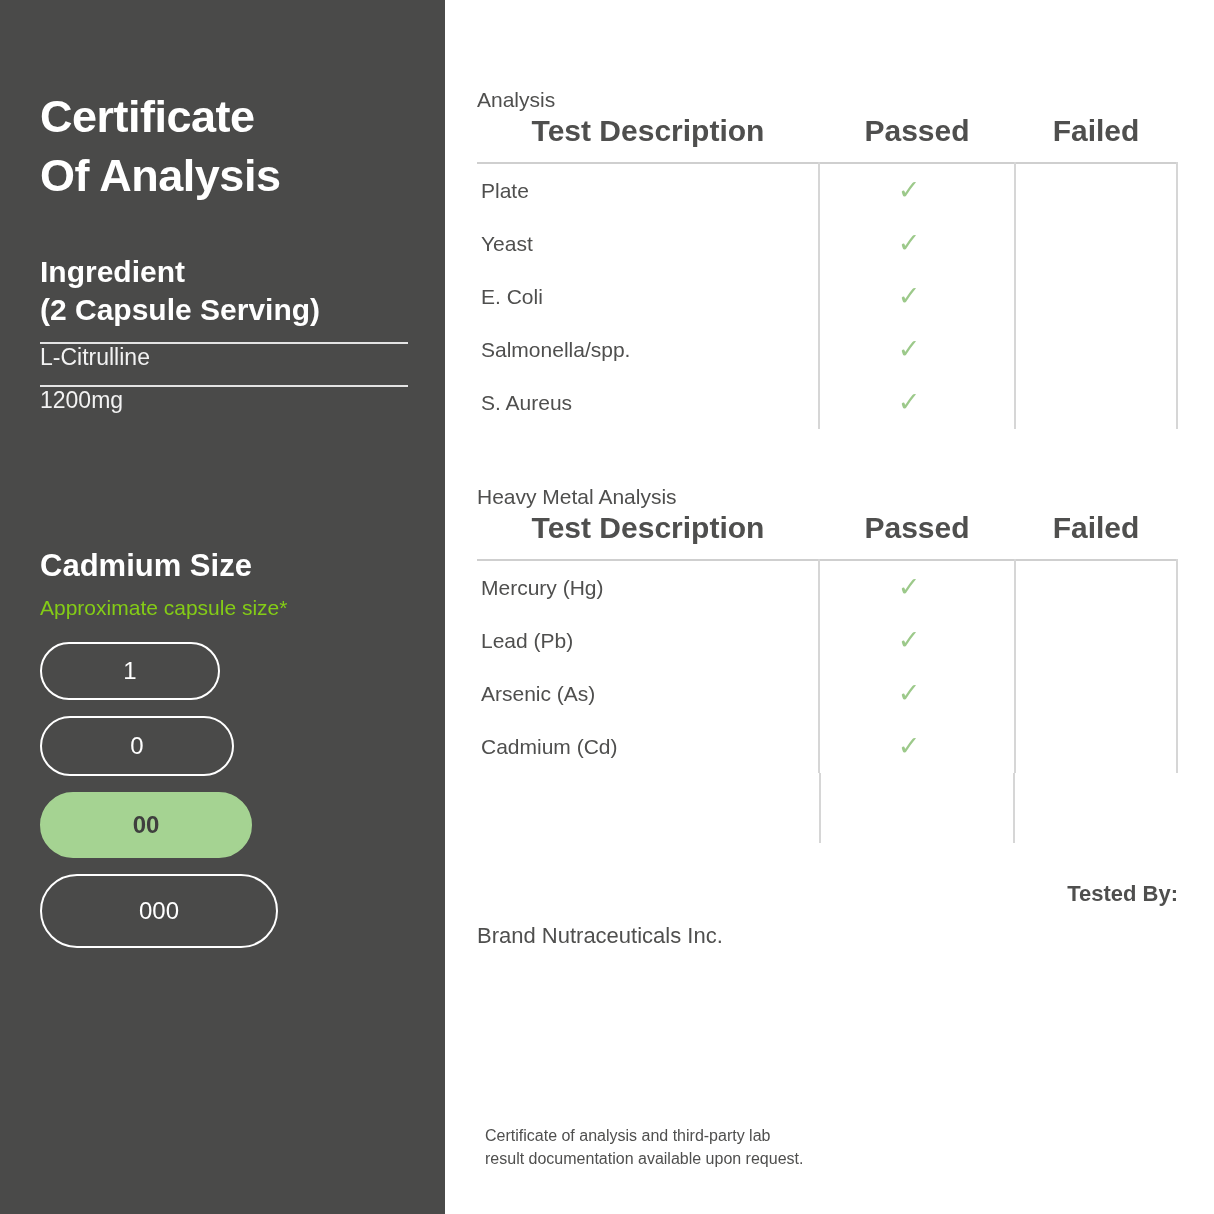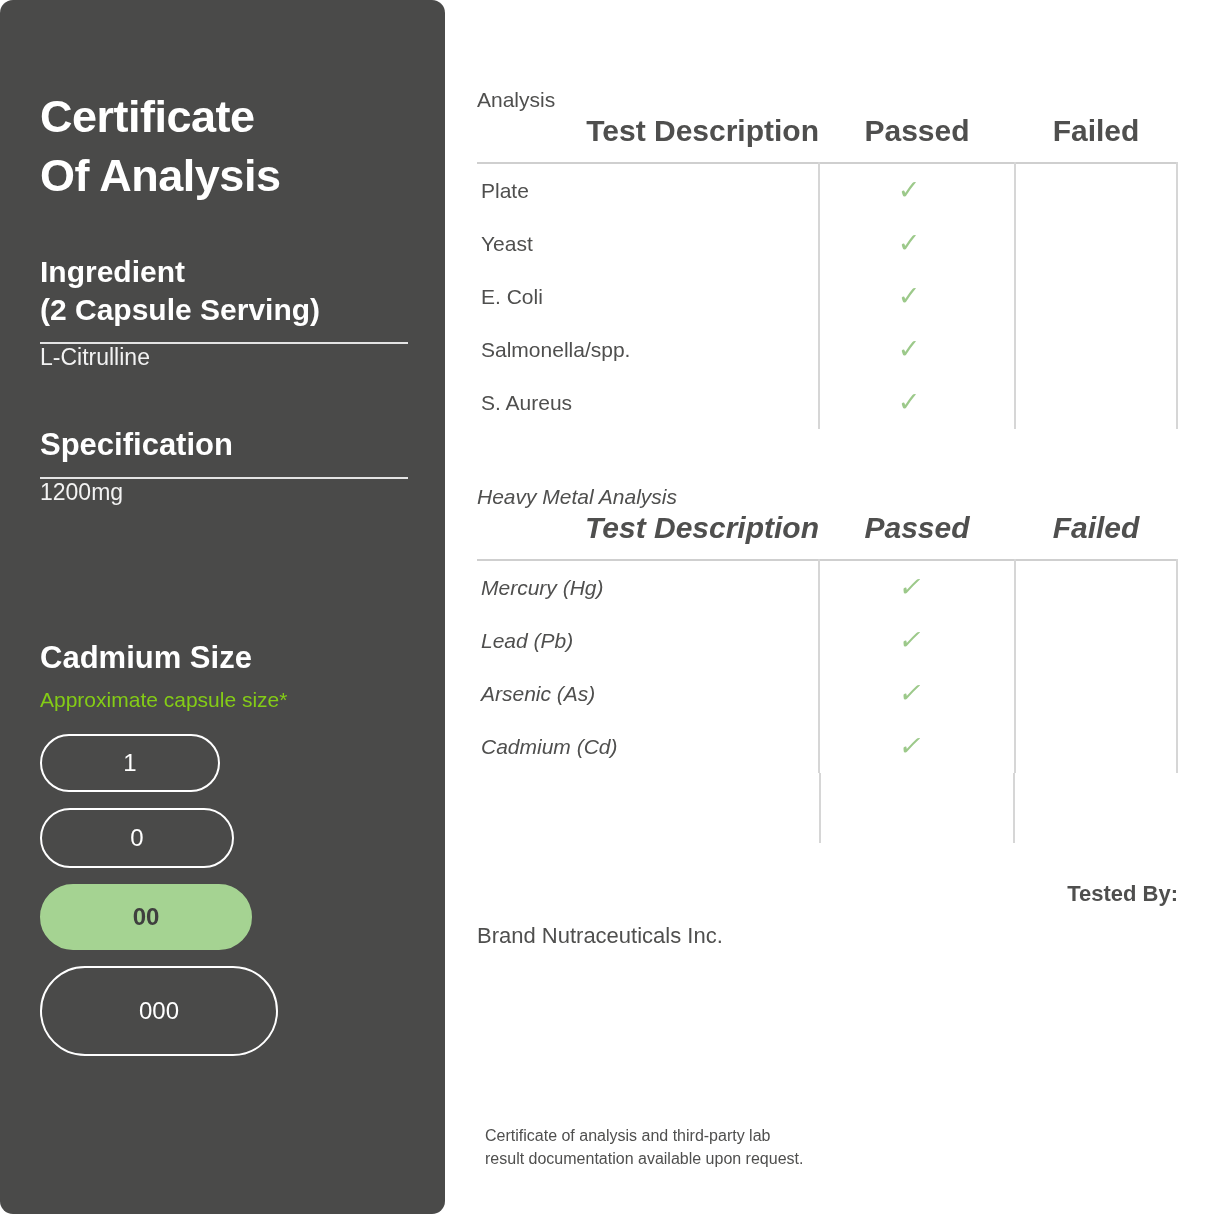--- a/index.html
+++ b/index.html
@@ -17,21 +17,20 @@
   }
 
   
   .sidebar {
     width: 445px;
     height: 1214px;
     background: #4a4a49;
     color: #ffffff;
     padding: 88px 40px 0 40px;
     position: relative;
-    border-radius: 13px;
   }
   .coa-title {
     font-size: 45px;
     font-weight: bold;
     line-height: 1.3;
     letter-spacing: -0.5px;
     color: #ffffff;
     white-space: pre-line;
   }
   .section-head {
@@ -81,21 +80,21 @@
     font-weight: normal;
     display: flex;
     align-items: center;
     justify-content: center;
     margin-bottom: 16px;
     background: transparent;
   }
   .pill.p1 { width: 180px; height: 58px; }
   .pill.p2 { width: 194px; height: 60px; }
   .pill.p3 { width: 212px; height: 66px; }
-  .pill.p4 { width: 238px; height: 90px; }
+  .pill.p4 { width: 238px; height: 74px; }
   .pill.selected {
     background: #a5d392;
     border-color: #a5d392;
     color: #3f3f3e;
     font-weight: bold;
   }
 
   
   .content {
     flex: 1;
@@ -112,21 +111,21 @@
     border-collapse: collapse;
     table-layout: fixed;
   }
   table.coa col.c1 { width: 342px; }
   table.coa col.c2 { width: 196px; }
   table.coa col.c3 { width: 162px; }
   table.coa th {
     font-size: 30px;
     font-weight: bold;
     color: #4f4f4e;
-    text-align: right;
+    text-align: center;
     padding: 0 0 14px 0;
   }
   table.coa th.ctr { text-align: center; }
   table.coa thead tr { border-bottom: 2px solid #cfcfcf; }
   table.coa td {
     font-size: 21px;
     color: #4f4f4e;
     padding: 13px 16px 13px 0;
     vertical-align: middle;
   }
@@ -139,21 +138,21 @@
     border-right: 2px solid #d6d6d6;
   }
   .check {
     color: #9cc98a;
     font-size: 27px;
     line-height: 1;
     display: inline-block;
   }
   tbody tr td:first-child { padding-left: 4px; }
 
-  .block2 { margin-top: 56px; font-style: italic; }
+  .block2 { margin-top: 56px; }
   .vert-tail {
     width: 700px;
     height: 70px;
     display: flex;
   }
   .vert-tail .a { width: 342px; }
   .vert-tail .b { width: 196px; border-left: 2px solid #d6d6d6; border-right: 2px solid #d6d6d6; }
   .vert-tail .c { width: 162px; }
 
   .tested-by {
@@ -185,21 +184,20 @@
 
   <aside class="sidebar">
     <h1 class="coa-title">Certificate
 Of Analysis</h1>
 
     <h2 class="section-head">Ingredient
 (2 Capsule Serving)</h2>
     <div class="rule"></div>
     <div class="value-text">L-Citrulline</div>
 
-    <h2 class="spec-head">Specification</h2>
     <div class="rule"></div>
     <div class="value-text">1200mg</div>
 
     <h2 class="capsule-head">Cadmium Size</h2>
     <div class="capsule-sub">Approximate capsule size*</div>
 
     <div class="pill-list">
       <div class="pill p1">
         <span>1</span>
       </div>

